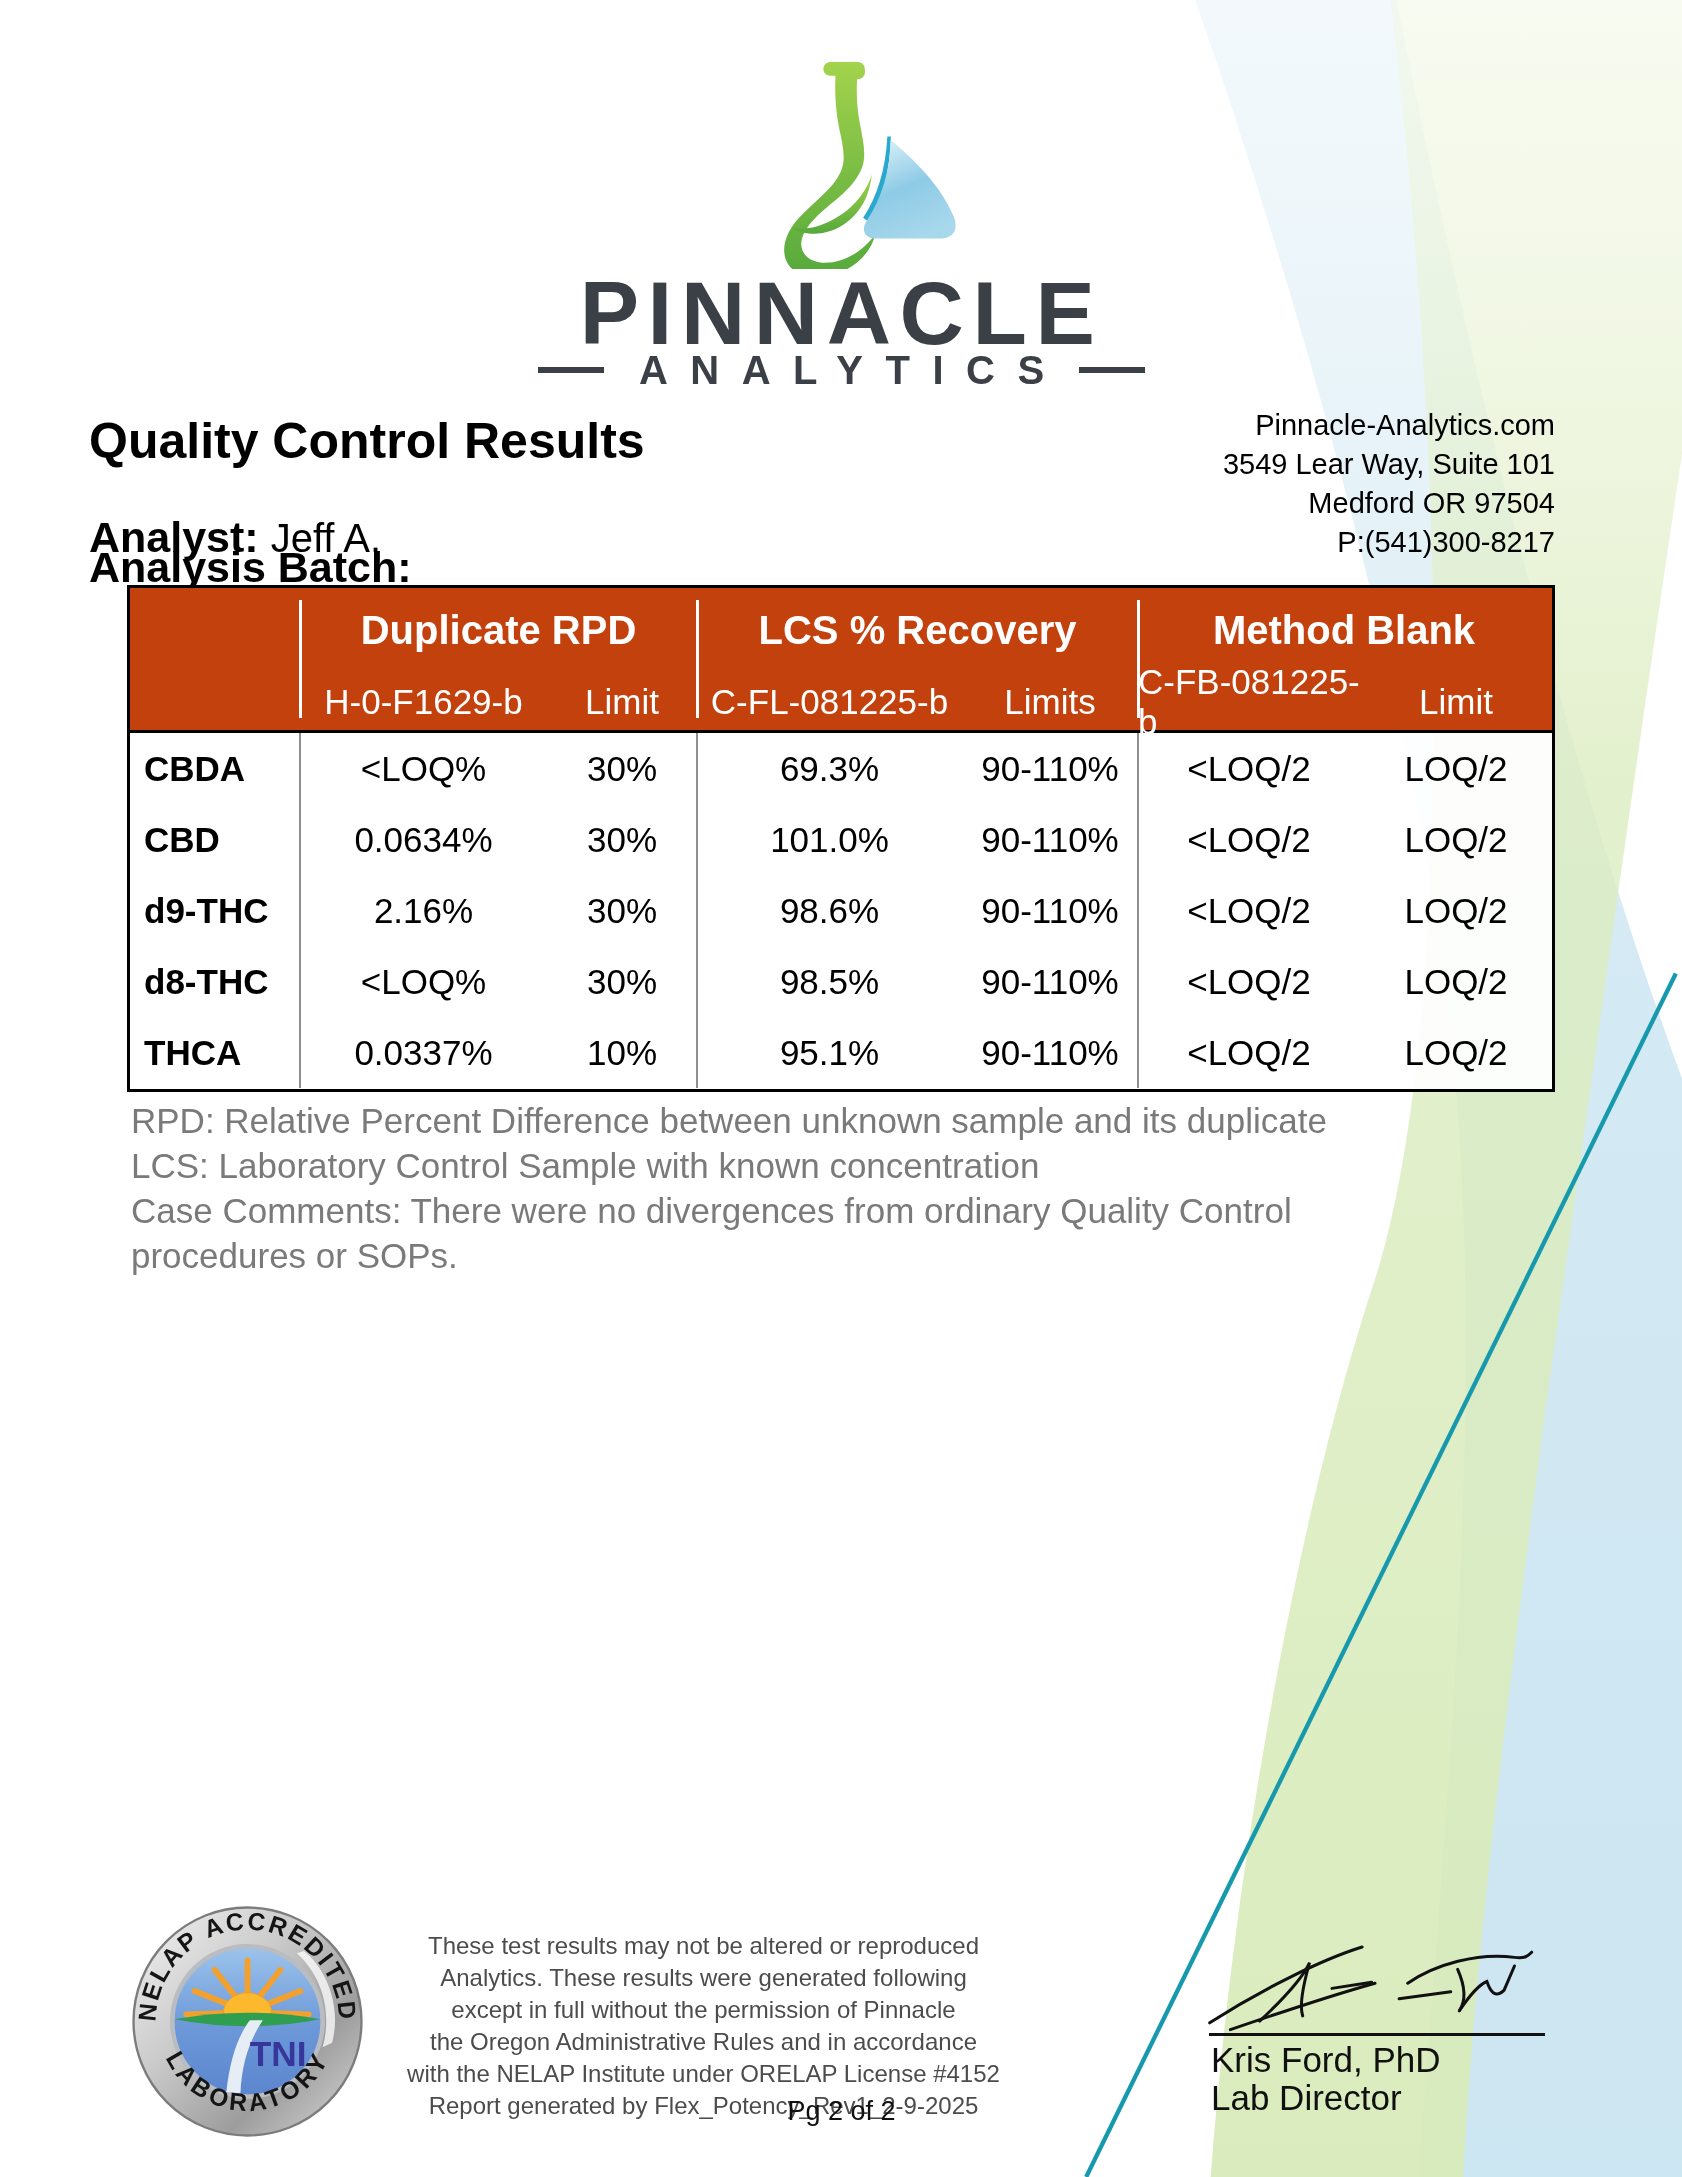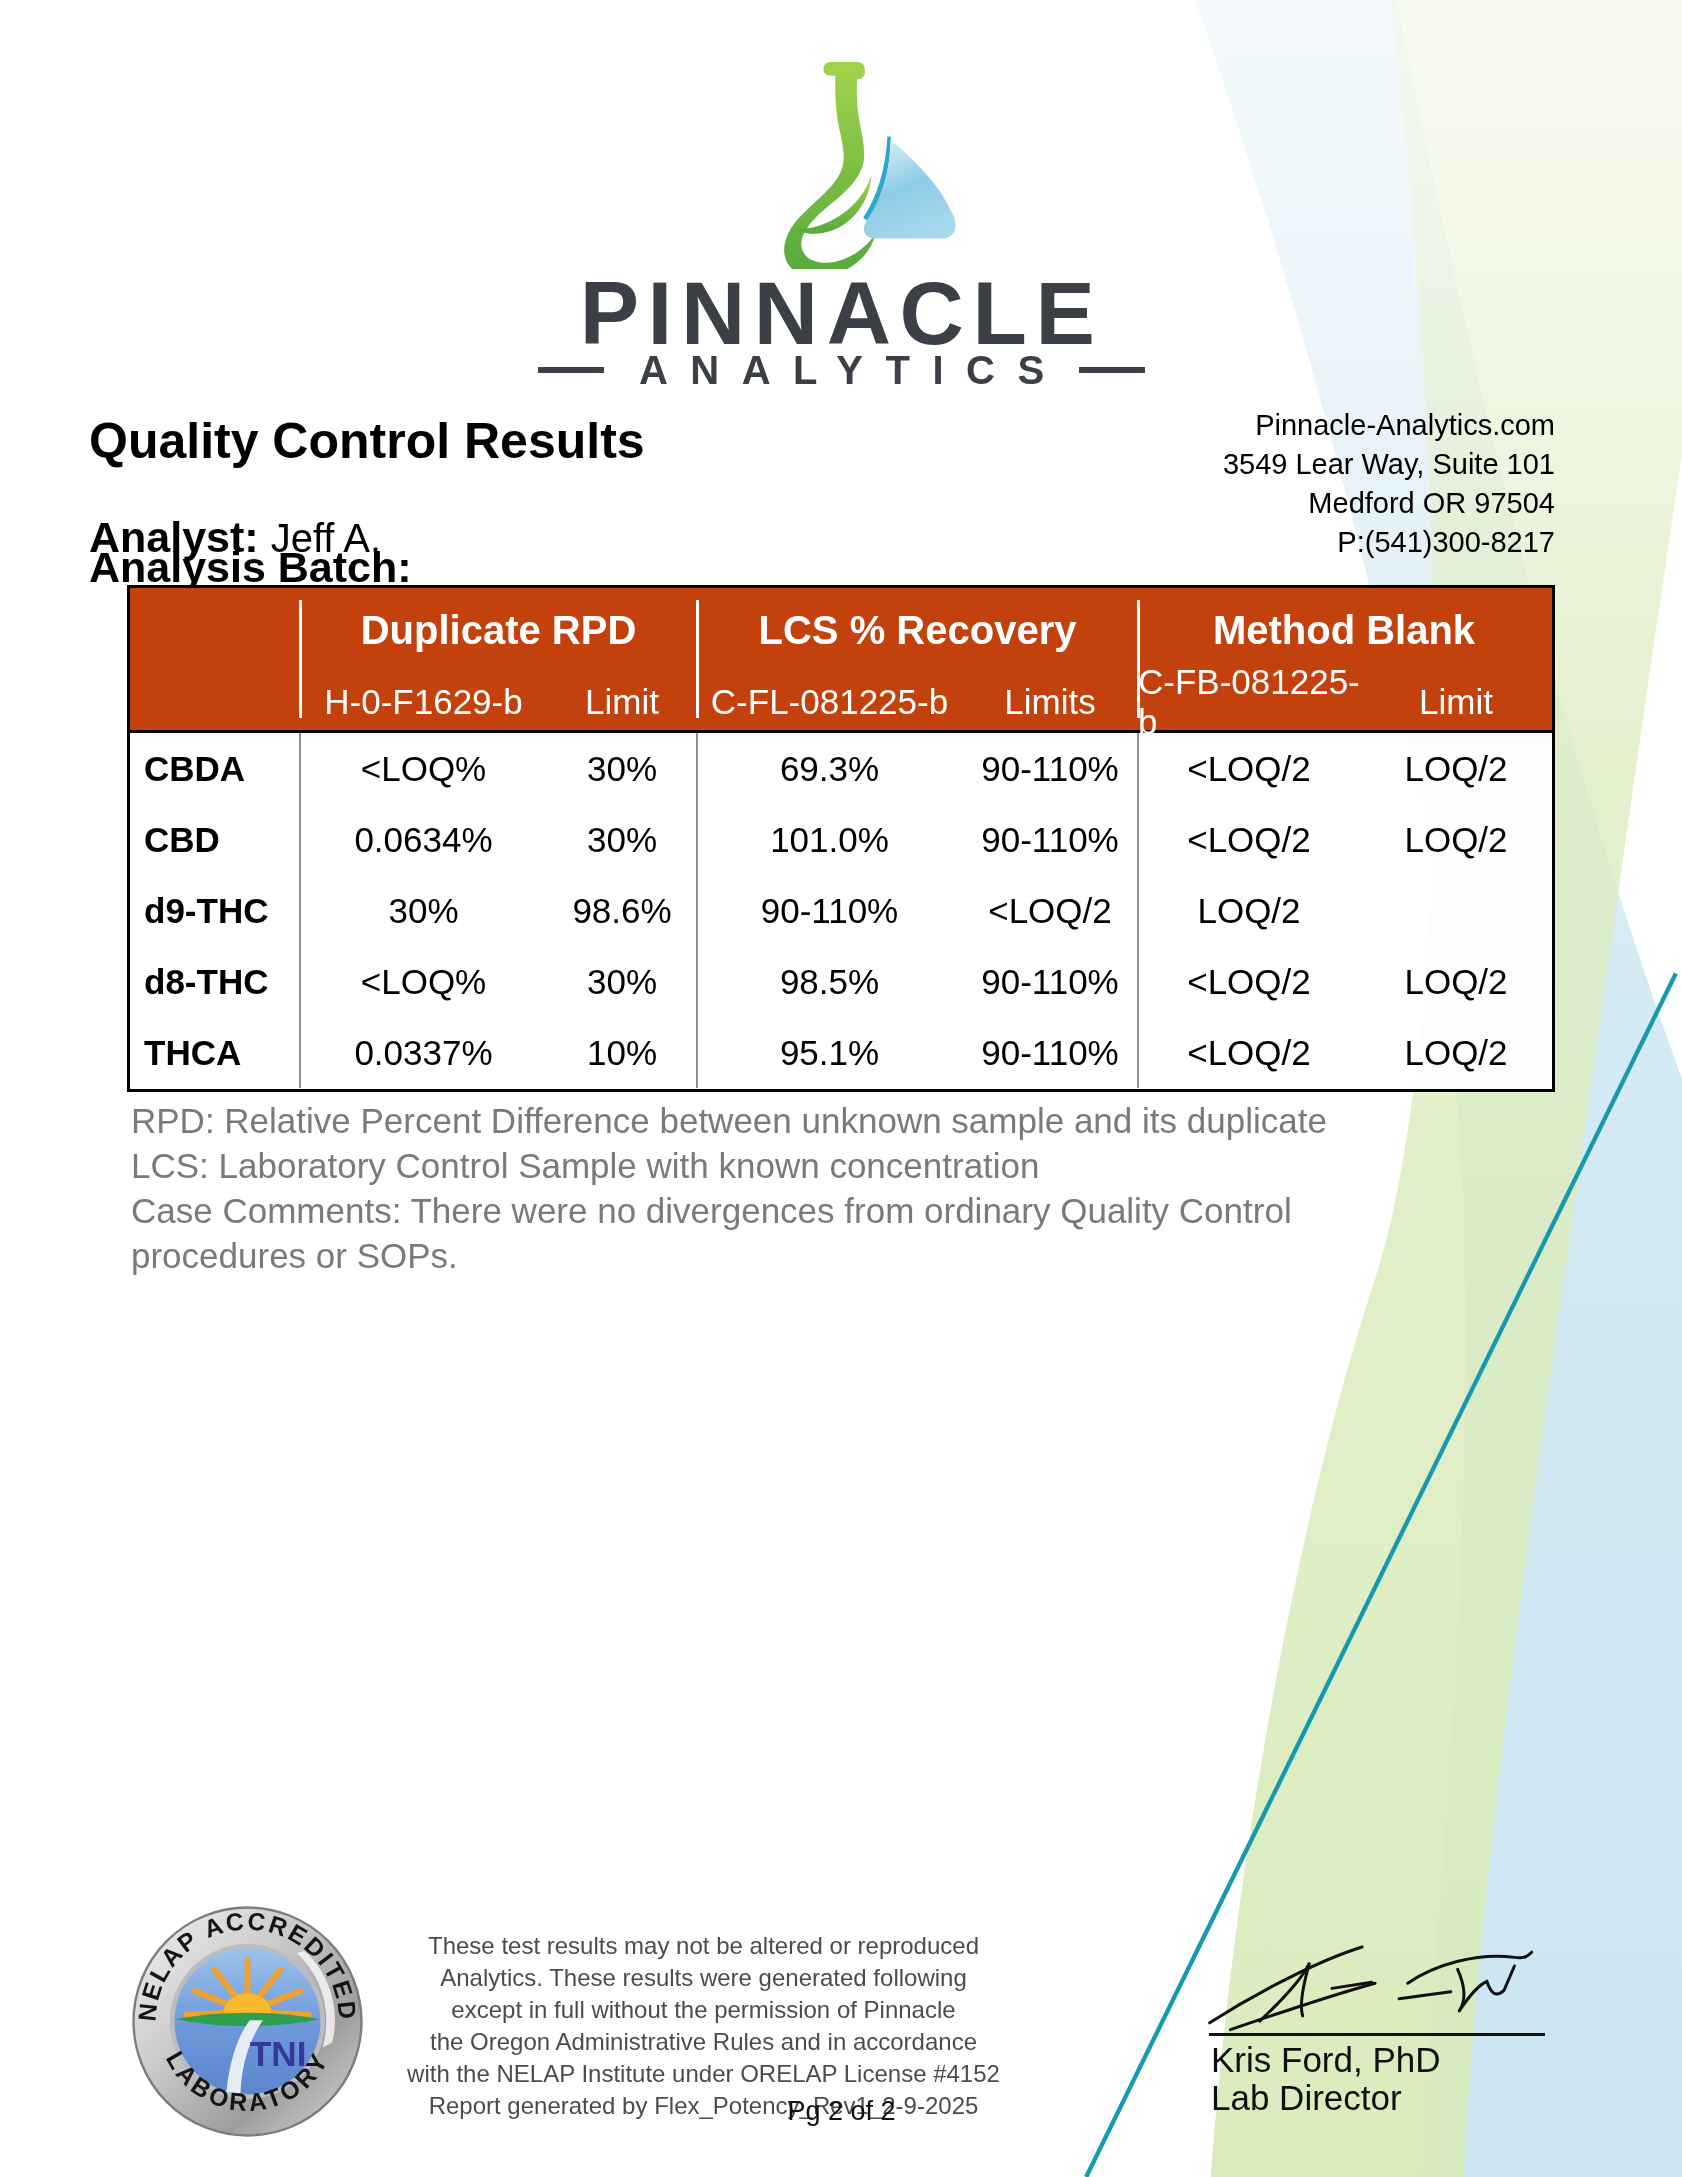--- a/index.html
+++ b/index.html
@@ -172,20 +172,21 @@
       <div class="cell">0.0634%</div>
       <div class="cell">30%</div>
       <div class="cell">101.0%</div>
       <div class="cell">90-110%</div>
       <div class="cell">&lt;LOQ/2</div>
       <div class="cell">LOQ/2</div>
     </div>
 
     <div class="t-row">
       <div class="cell compound">d9-THC</div>
+      <div class="cell">2.16%</div>
       <div class="cell">30%</div>
       <div class="cell">98.6%</div>
       <div class="cell">90-110%</div>
       <div class="cell">&lt;LOQ/2</div>
       <div class="cell">LOQ/2</div>
     </div>
 
     <div class="t-row">
       <div class="cell compound">d8-THC</div>
       <div class="cell">&lt;LOQ%</div>

